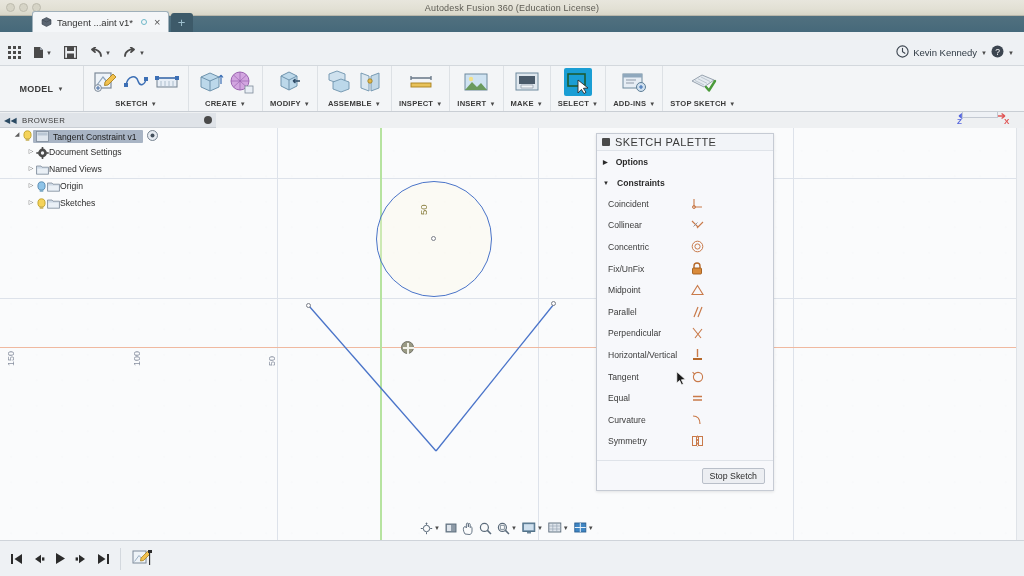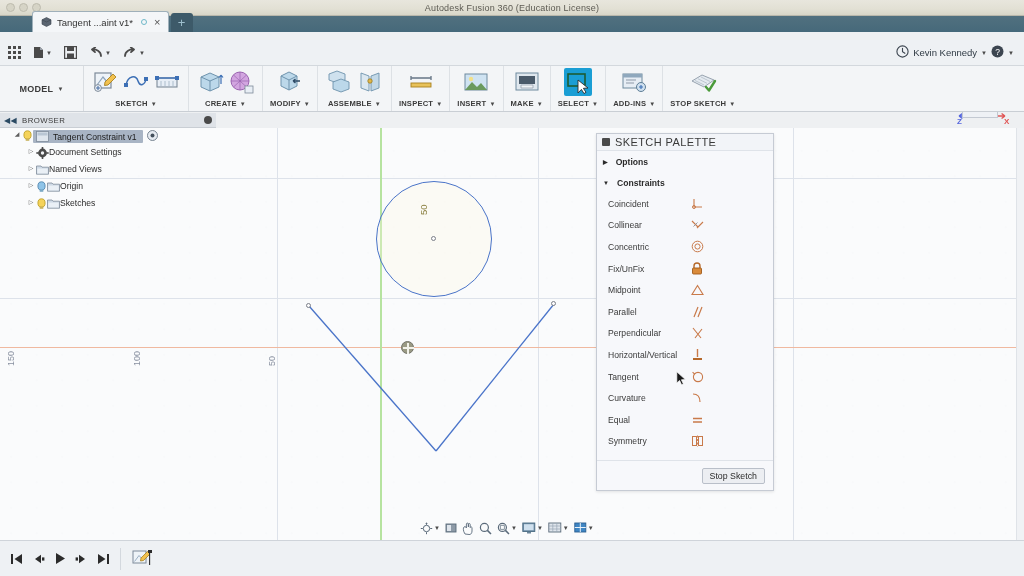--- a/index.html
+++ b/index.html
@@ -758,32 +758,32 @@
     <div class="pal-row">
       <span>Tangent</span>
       <span class="gly">
         <svg width="13" height="13" viewBox="0 0 13 13">
             <circle cx="7" cy="7" r="4.6" fill="none" stroke="#c97a4a" stroke-width="1.1"></circle>
             <path d="M1.6 2.2 L3.6 4.2" stroke="#c97a4a" stroke-width="1.1"></path>
           </svg>
       </span>
     </div>
     <div class="pal-row">
+      <span>Equal</span>
+      <span class="gly">
+        <svg width="13" height="12" viewBox="0 0 13 12">
+            <path d="M2 4.5 h9 M2 8 h9" stroke="#c97a4a" stroke-width="1.3"></path>
+          </svg>
+      </span>
+    </div>
+    <div class="pal-row">
       <span>Curvature</span>
       <span class="gly">
         <svg width="13" height="12" viewBox="0 0 13 12">
             <path d="M2 2 C7 2, 9 5, 9 10" fill="none" stroke="#c97a4a" stroke-width="1.2"></path>
-          </svg>
-      </span>
-    </div>
-    <div class="pal-row">
-      <span>Equal</span>
-      <span class="gly">
-        <svg width="13" height="12" viewBox="0 0 13 12">
-            <path d="M2 4.5 h9 M2 8 h9" stroke="#c97a4a" stroke-width="1.3"></path>
           </svg>
       </span>
     </div>
     <div class="pal-row">
       <span>Symmetry</span>
       <span class="gly">
         <svg width="13" height="12" viewBox="0 0 13 12">
             <rect x="1.5" y="1.5" width="4" height="9" fill="none" stroke="#c97a4a" stroke-width="1"></rect>
             <rect x="7.5" y="1.5" width="4" height="9" fill="none" stroke="#c97a4a" stroke-width="1"></rect>
             <path d="M6.5 0.5 v11" stroke="#c97a4a" stroke-width=".9" stroke-dasharray="2 1.5"></path>

